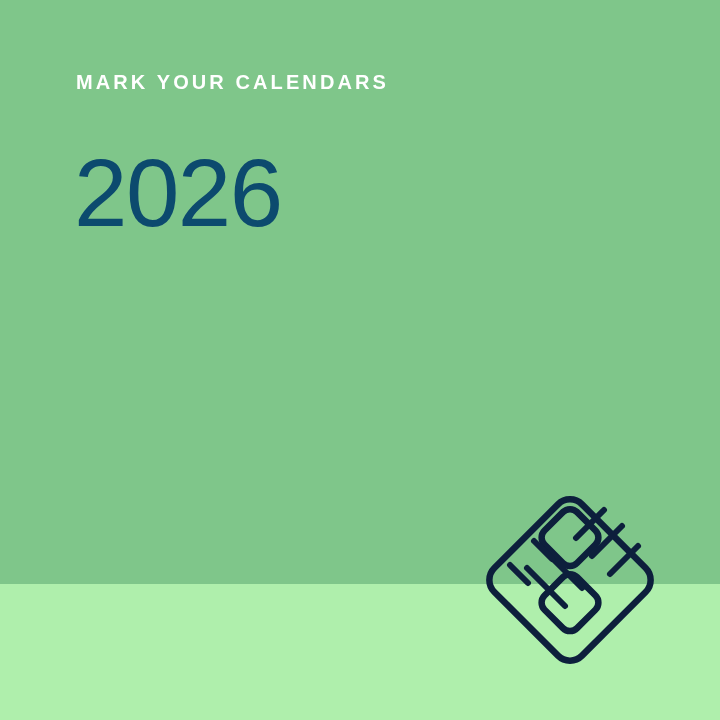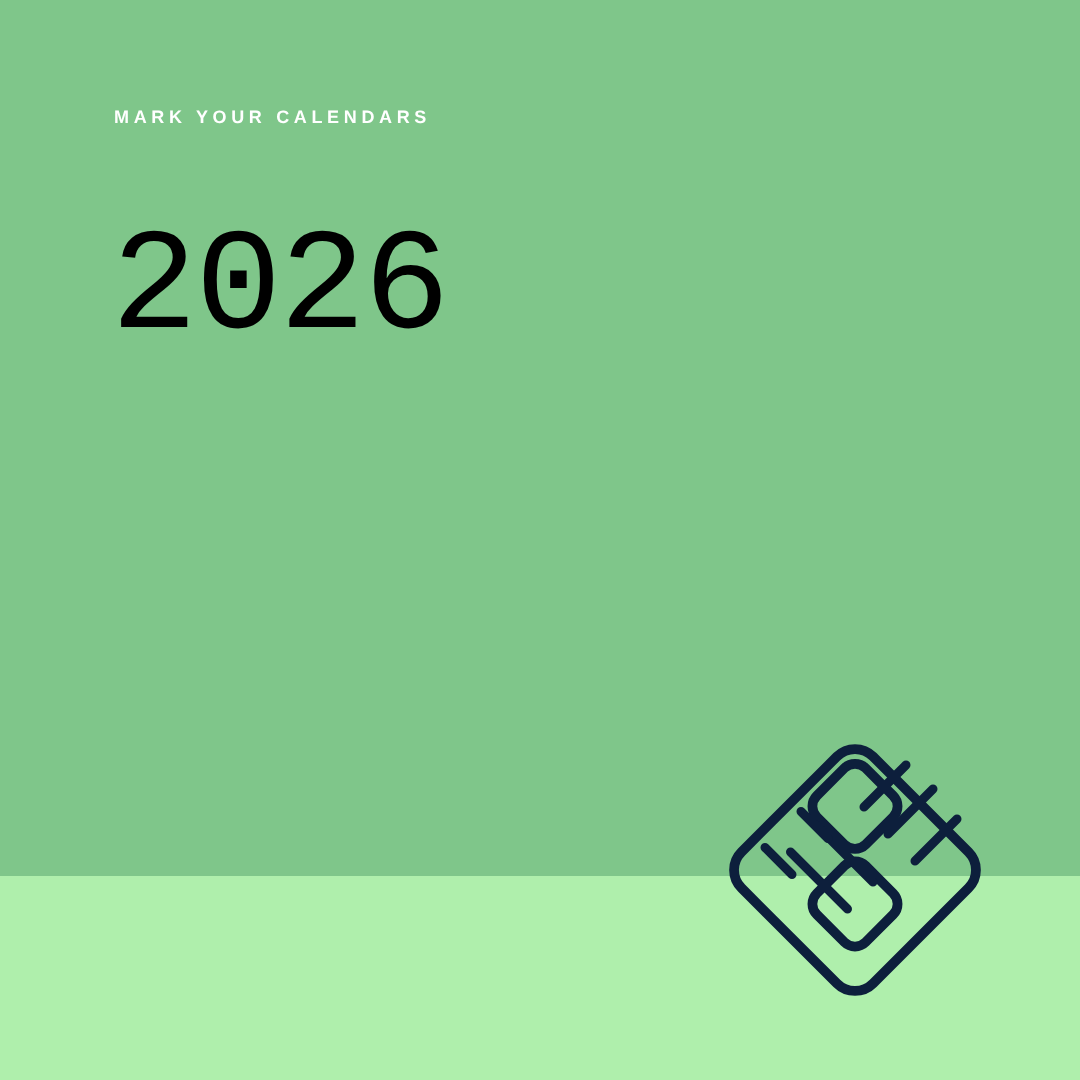--- a/index.html
+++ b/index.html
@@ -26,37 +26,36 @@
   #content {
     position:absolute;
     left:0; top:0;
     width:720px; height:720px;
   }
   #eyebrow {
     position:absolute;
     left:76px;
     top:72px;
     color:#FFFFFF;
-    font-size:12px;
+    font-size:20px;
     font-weight:bold;
     letter-spacing:3.1px;
     line-height:1;
     white-space:nowrap;
   }
   #headline {
     position:absolute;
     left:74px;
     top:142px;
     width:600px;
-    color:#000000;
+    color:#0c4a6e;
     font-size:96px;
     font-weight:400;
     line-height:101px;
     letter-spacing:-1.5px;
-    font-family:Liberation Mono, monospace;
   }
   #headline .hl-line { display:block; white-space:nowrap; }
   #illustration {
     position:absolute;
     left:470px;
     top:480px;
     width:200px;
     height:200px;
   }
   #illustration svg { display:block; width:200px; height:200px; overflow:visible; }

